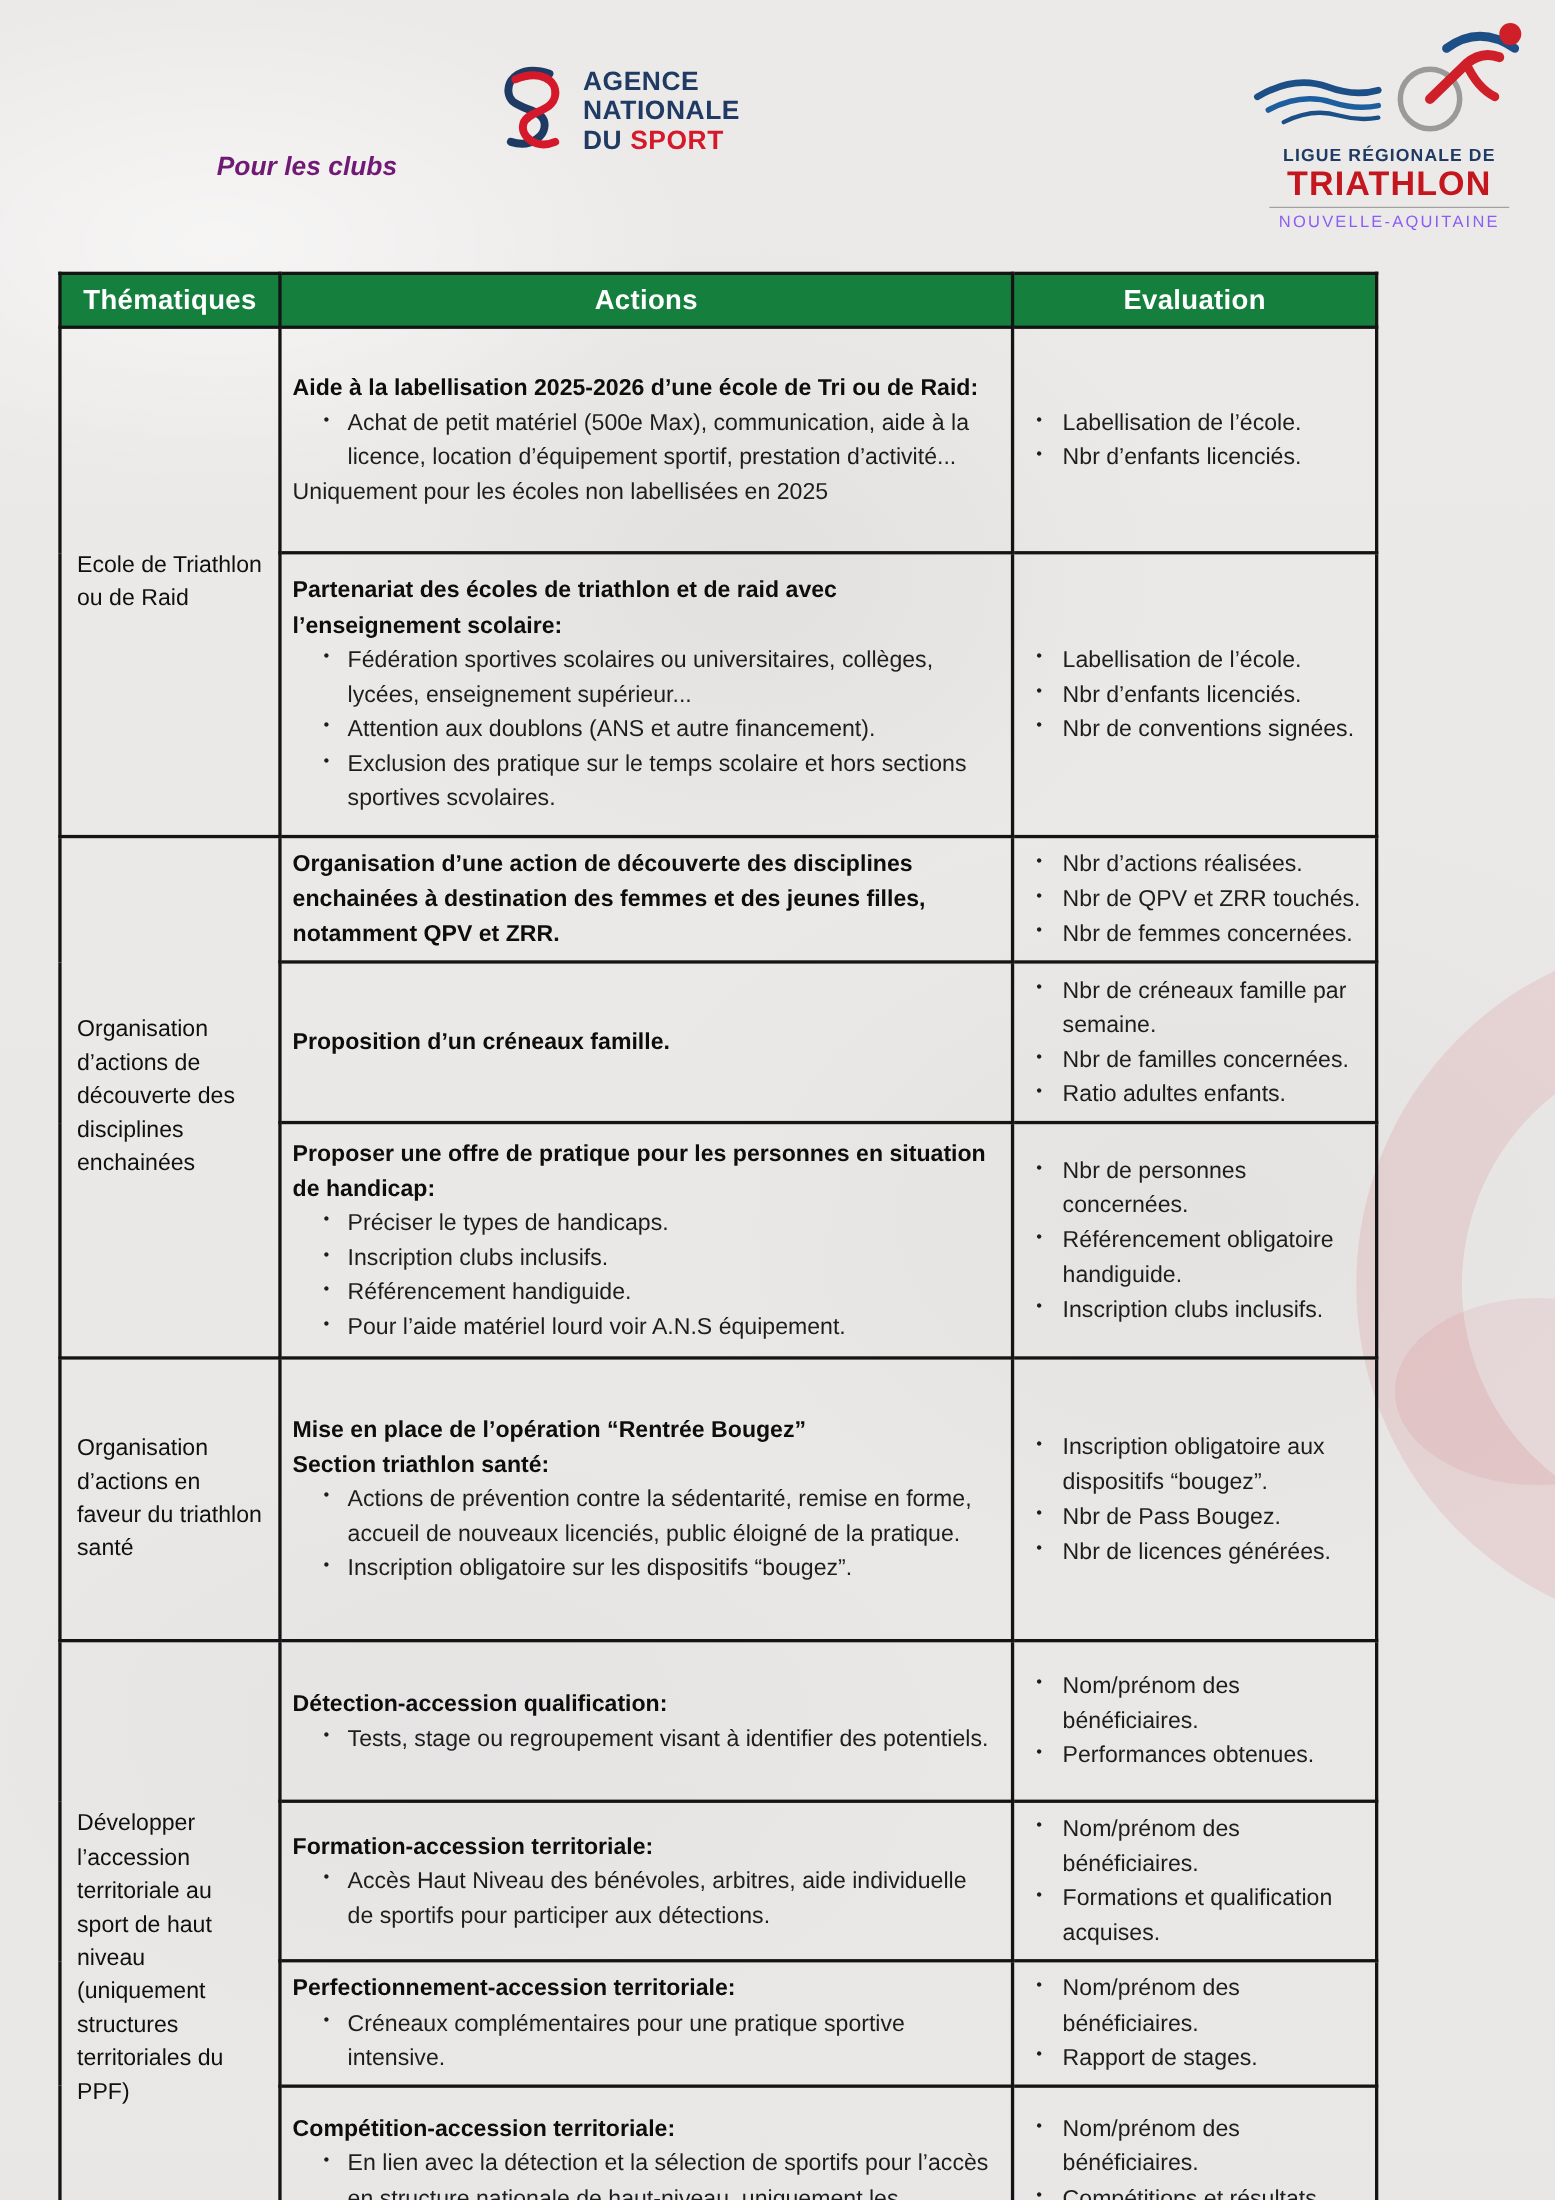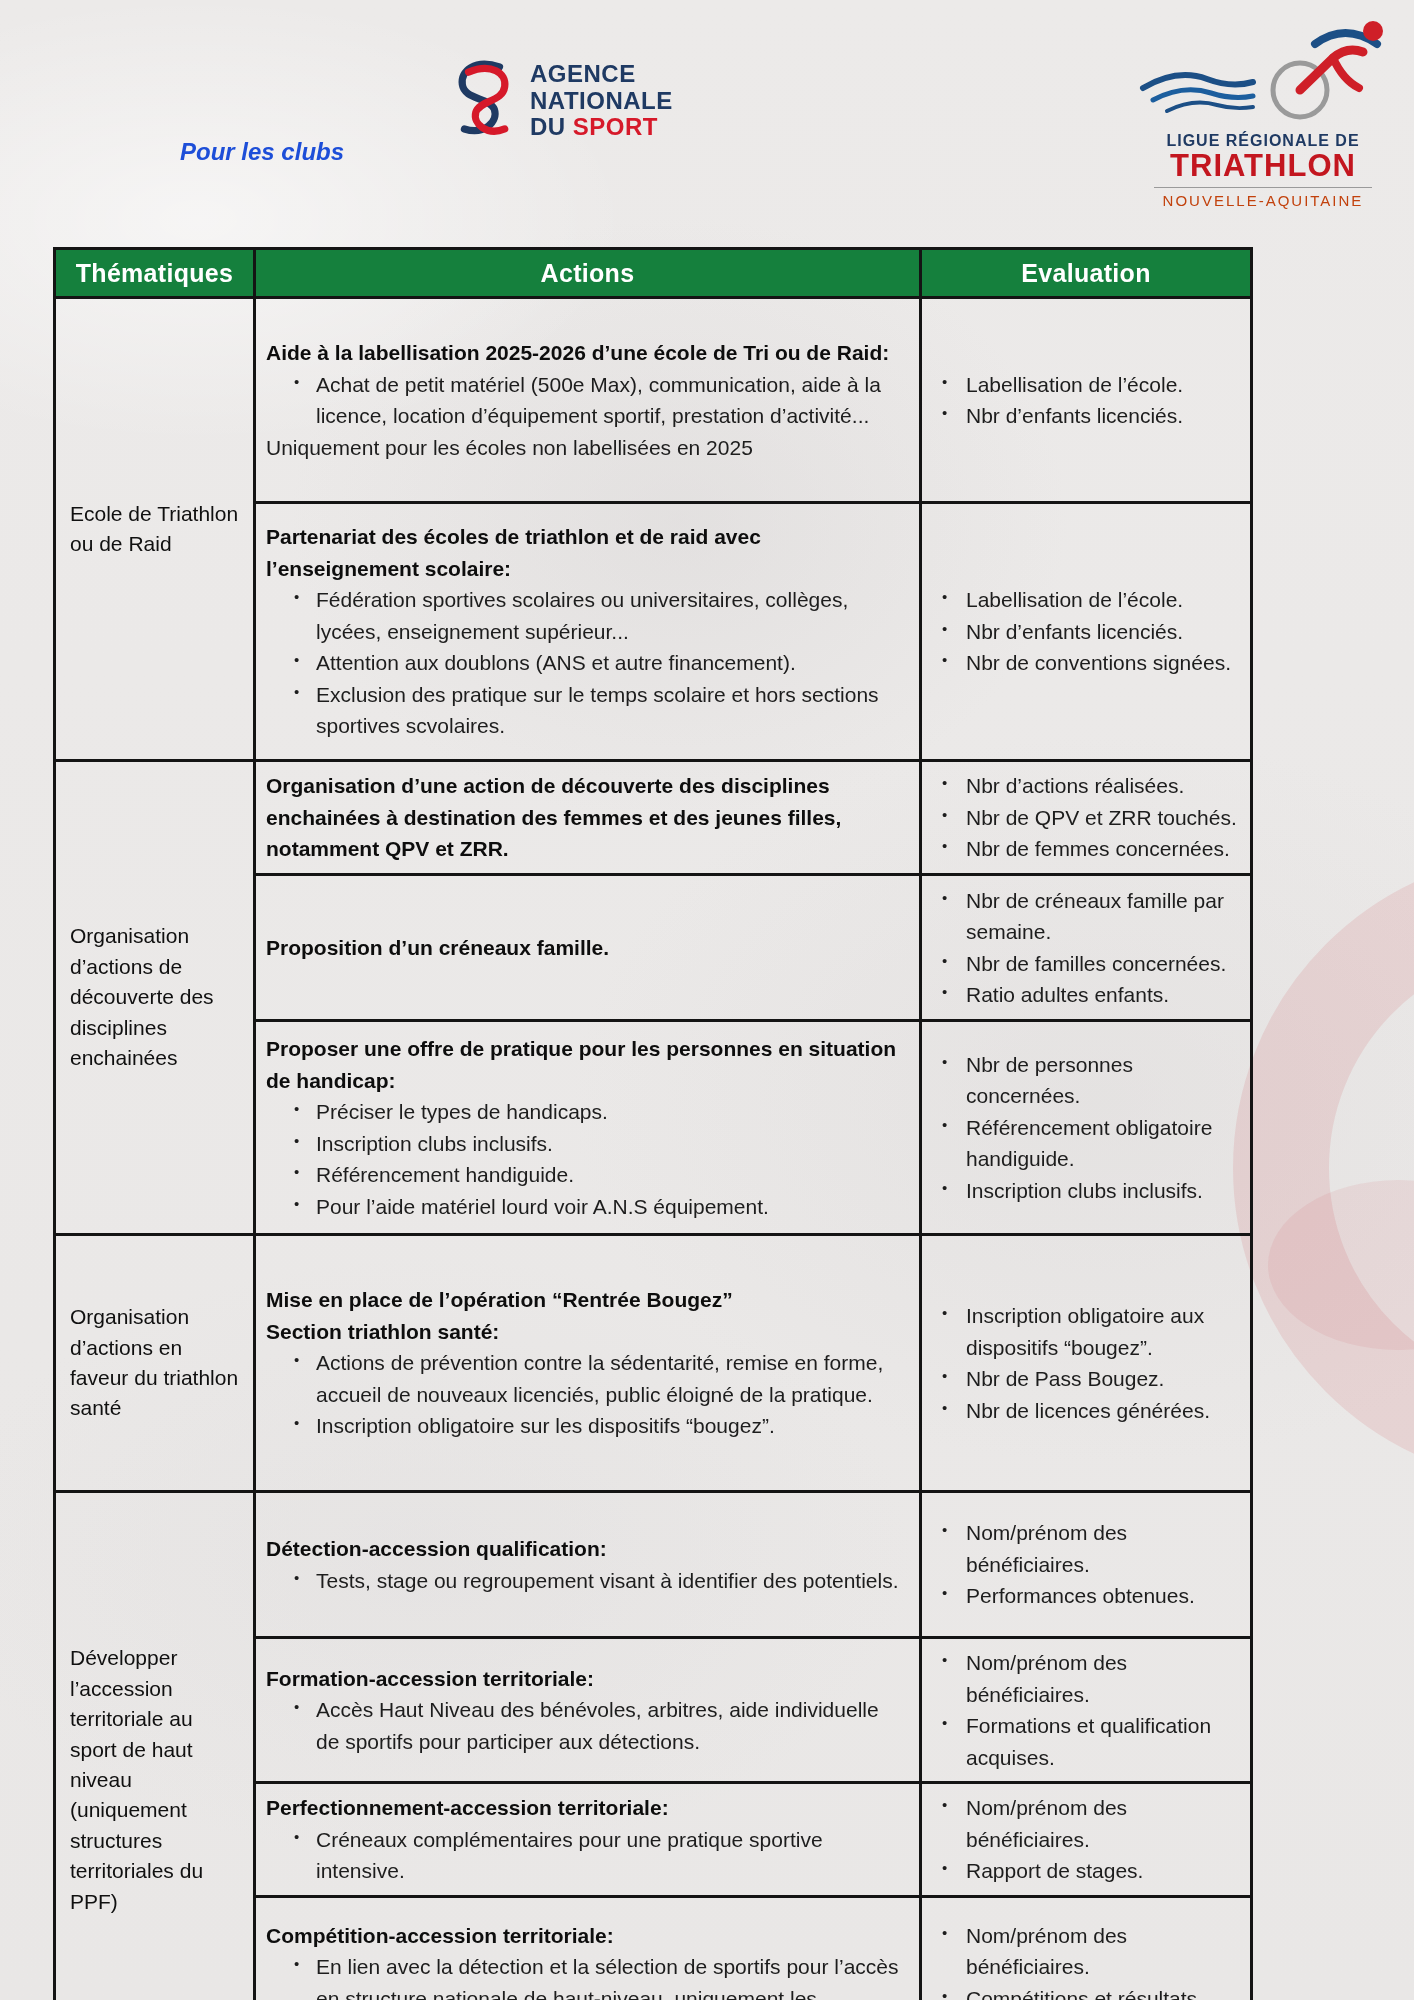--- a/index.html
+++ b/index.html
@@ -24,23 +24,23 @@
     background:rgba(193,32,42,.07);pointer-events:none;}
 
   
   .ans-logo{position:absolute;left:452px;top:16px;display:flex;align-items:center;gap:16px;margin-top:41px;}
   .ans-text{font-weight:bold;font-size:24px;line-height:1.1;color:#1f3a63;letter-spacing:.5px;}
   .ans-text .red{color:#d6192a;}
   .tri-logo{position:absolute;left:1128px;top:14px;width:270px;text-align:center;}
   .tri-l1{font-weight:bold;font-size:16px;color:#1f3a63;letter-spacing:1px;margin-top:2px;}
   .tri-l2{font-weight:bold;font-size:31px;color:#c3161f;letter-spacing:1px;line-height:1.05;}
   .tri-div{height:1px;background:#9a9a9a;width:218px;margin:4px auto 4px auto;}
-  .tri-l3{font-size:15px;color:#c2410c;letter-spacing:2px;}
-
-  .subtitle{position:absolute;left:180px;top:138px;font-size:24px;font-weight:bold;font-style:italic;color:#1d4ed8;}
+  .tri-l3{font-size:15px;color:#8b5cf6;letter-spacing:2px;}
+
+  .subtitle{position:absolute;left:197px;top:138px;font-size:24px;font-weight:bold;font-style:italic;color:#701a75;}
 
   
   table.grid{position:absolute;left:53px;top:247px;width:1197px;border-collapse:collapse;table-layout:fixed;}
   .grid th,.grid td{border:3px solid #141414;}
   .grid th{background:#15803d;color:#ffffff;font-size:25px;font-weight:bold;height:44px;letter-spacing:.3px;}
   td.theme{font-weight:normal;font-size:21px;text-align:left;vertical-align:middle;padding:0 14px;color:#101010;line-height:1.45;}
   td.action{font-size:21px;vertical-align:middle;padding:8px 14px 8px 10px;line-height:1.5;}
   td.eval{font-size:21px;vertical-align:middle;padding:8px 8px 8px 10px;line-height:1.5;}
   .a-title{font-weight:bold;color:#0d0d0d;white-space:pre-line;line-height:1.5;}
   ul.blist{margin:0;padding:0 0 0 26px;list-style:none;}

